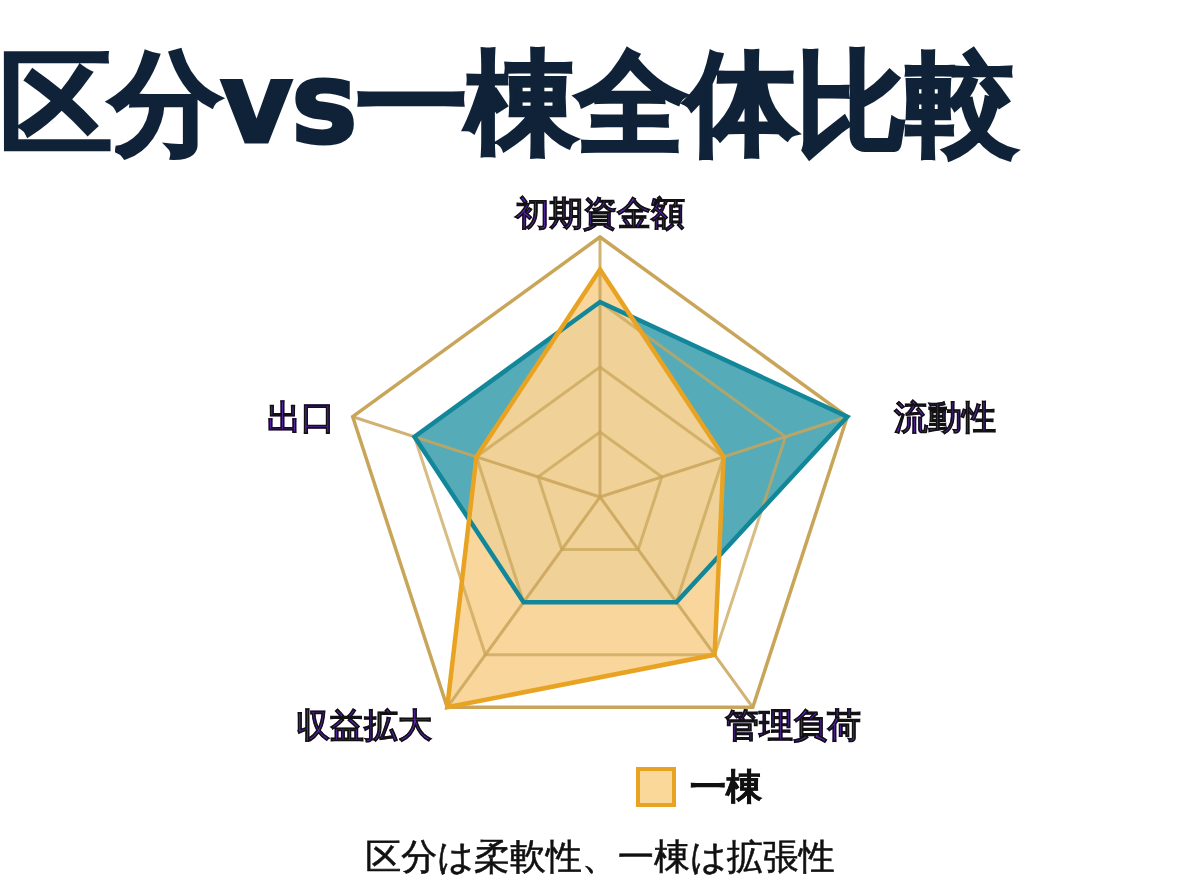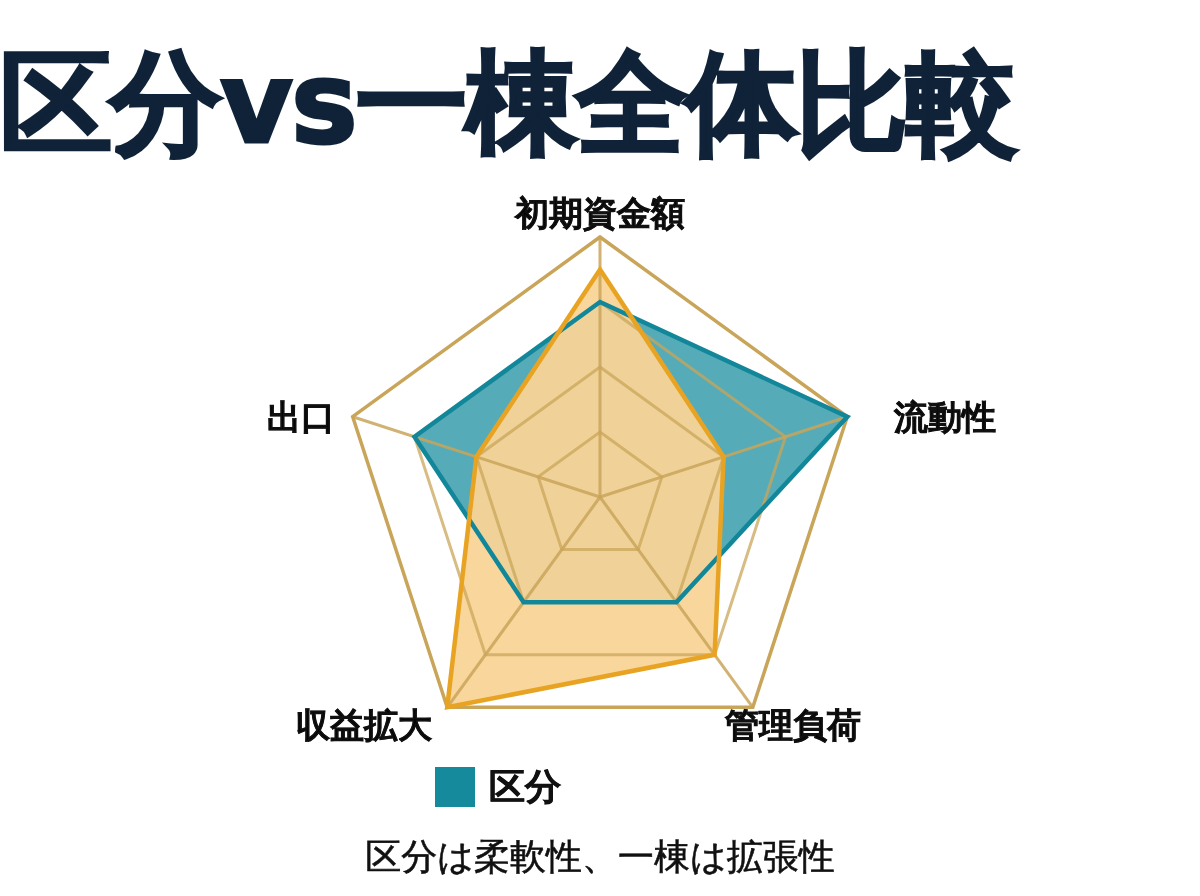--- a/index.html
+++ b/index.html
@@ -2,21 +2,21 @@
 <html><head>
   <meta charset="utf-8">
   <style>
     html, body { margin: 0; padding: 0; background: #ffffff; }
     body { width: 1200px; height: 896px; position: relative; overflow: hidden;
            font-family: "DejaVu Sans", "Liberation Sans", sans-serif; }
     .title { position: absolute; left: 0; top: 28px; width: 1200px; text-align: left;
              font-size: 112px; font-weight: 900; color: #0F2238; letter-spacing: -2px;
              line-height: 150px; -webkit-text-stroke: 3px #0F2238; }
     .chart { position: absolute; left: 0; top: 0; width: 1200px; height: 896px; }
-    .axis-label { position: absolute; font-size: 34px; font-weight: bold; color: #000000;
+    .axis-label { position: absolute; font-size: 34px; font-weight: bold; color: #6d28d9;
                   line-height: 40px; white-space: nowrap; -webkit-text-stroke: 0.6px #111; }
     .lbl-top { left: 400px; width: 400px; top: 193px; text-align: center; }
     .lbl-right { left: 862px; top: 397px; margin-left: 32px; }
     .lbl-left { left: 135px; width: 200px; top: 397px; text-align: right; }
     .lbl-bl { left: 152px; width: 280px; top: 705px; text-align: right; }
     .lbl-br { left: 725px; top: 705px; }
     .legend { position: absolute; top: 763px; left: 0; width: 1200px; height: 48px; }
     .legend-item { position: absolute; top: 0; height: 48px; display: flex; align-items: center; }
     .swatch { width: 40px; height: 40px; box-sizing: border-box; margin-right: 14px; }
     .swatch-teal { background: #158A9C; }
@@ -55,19 +55,19 @@
     </g>
 </svg>
 
 <div class="axis-label lbl-top">初期資金額</div>
 <div class="axis-label lbl-right">流動性</div>
 <div class="axis-label lbl-left">出口</div>
 <div class="axis-label lbl-bl">収益拡大</div>
 <div class="axis-label lbl-br">管理負荷</div>
 
 <div class="legend">
-  <div class="legend-item" style="left:435px;">
-    <div class="swatch swatch-teal"></div>
-    <span class="legend-text">区分</span>
+  <div class="legend-item" style="left:636px;">
+    <div class="swatch swatch-orange"></div>
+    <span class="legend-text">一棟</span>
   </div>
 </div>
 
 <div class="subtitle">区分は柔軟性、一棟は拡張性</div>
 
 </body></html>

